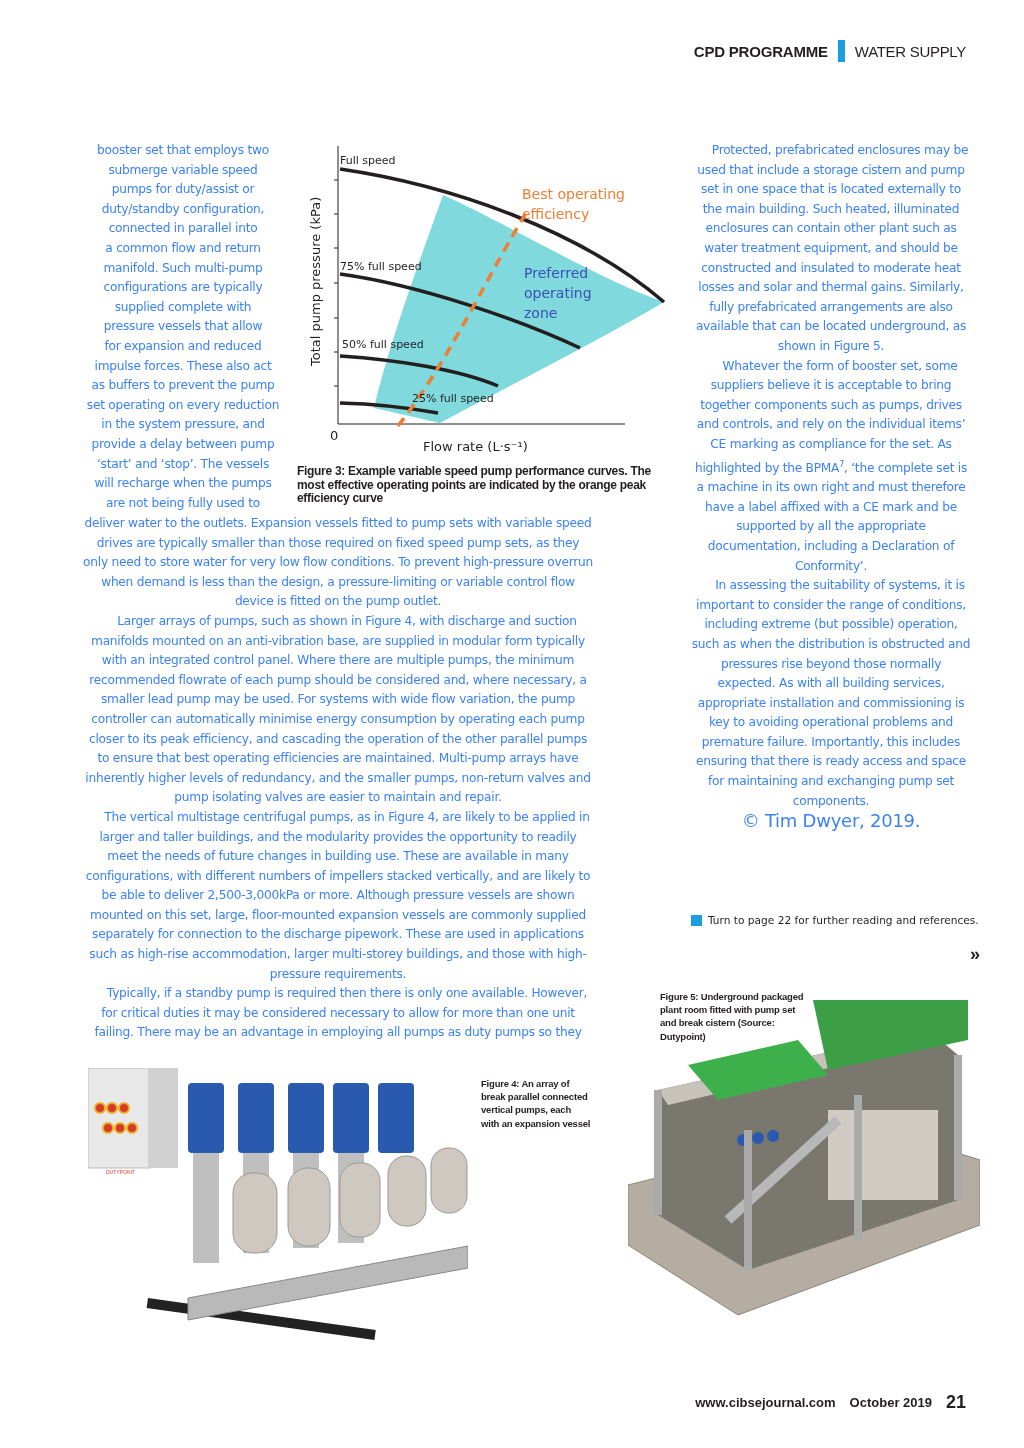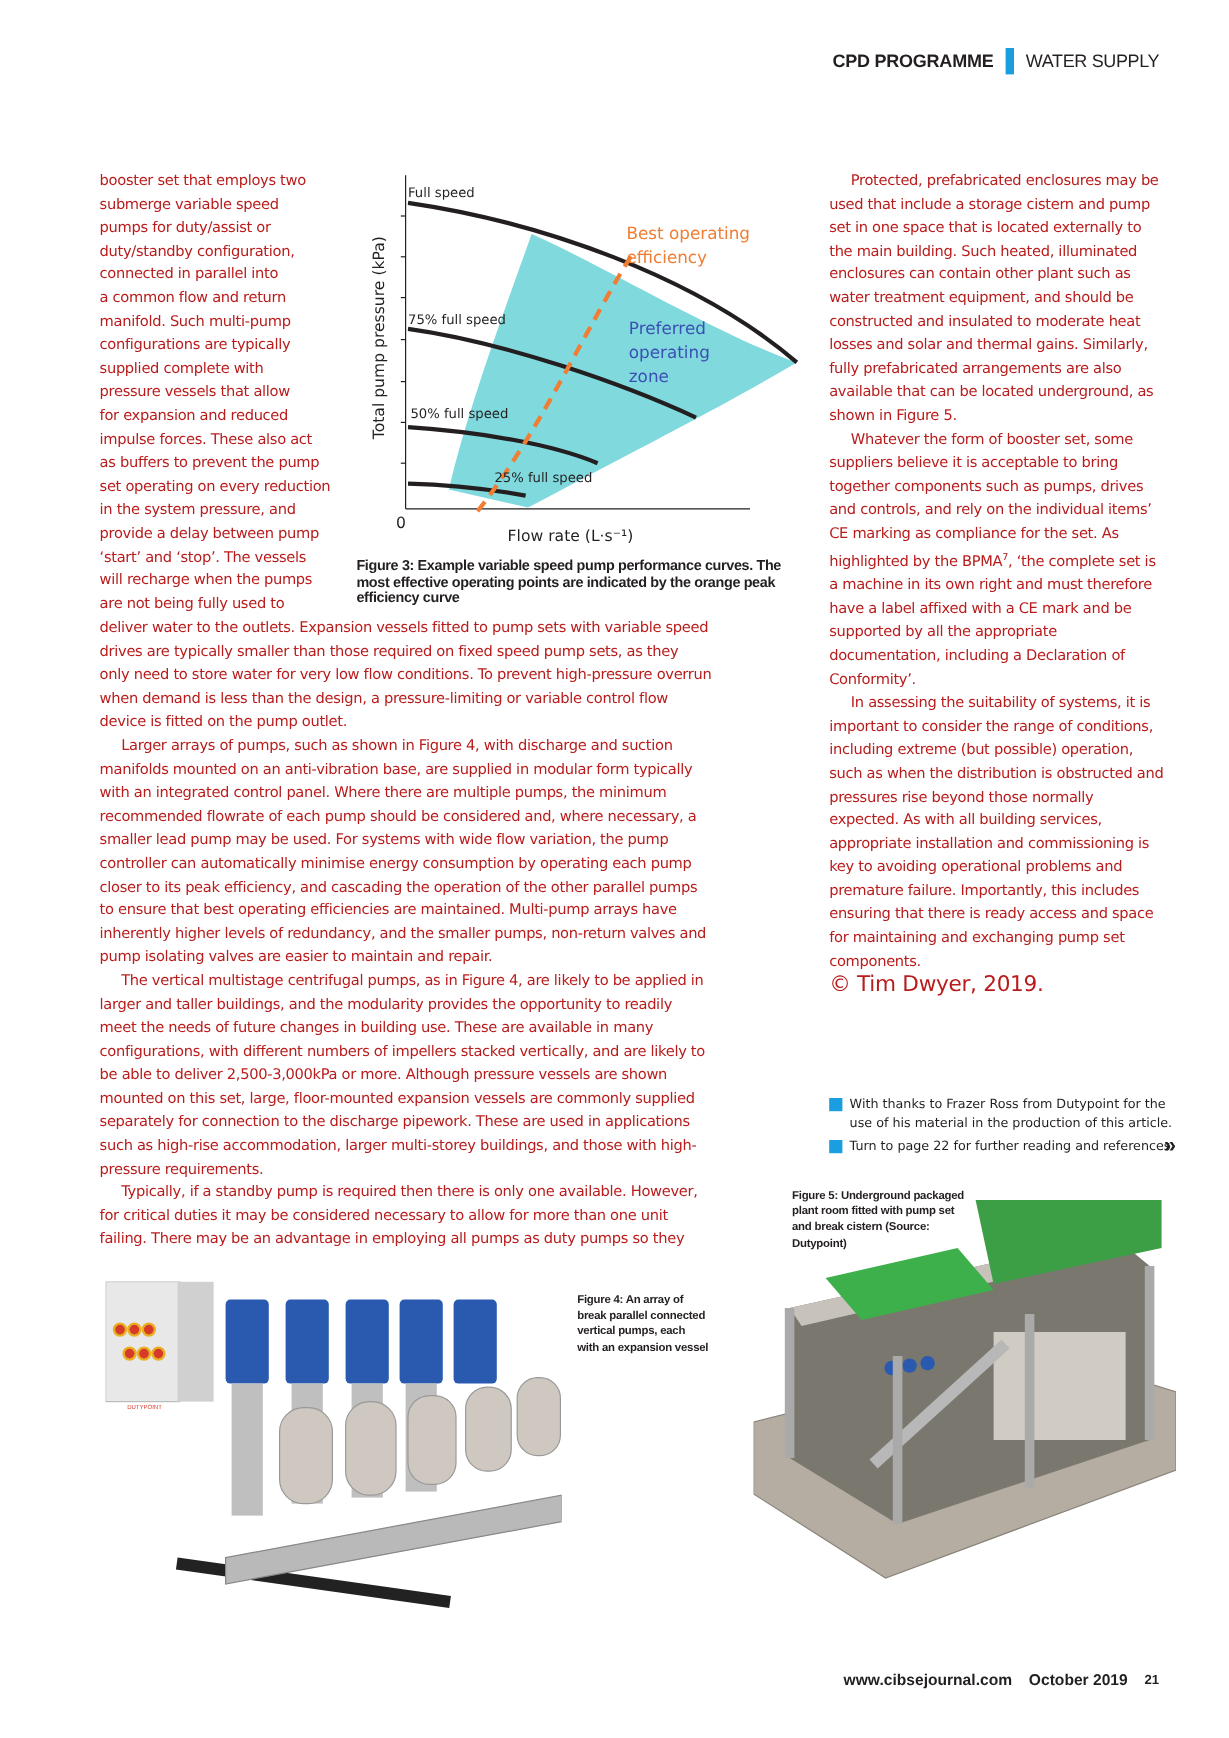--- a/index.html
+++ b/index.html
@@ -1,38 +1,38 @@
 <!DOCTYPE html>
 <html><head>
 <meta charset="utf-8">
 <style>
   html,body{margin:0;padding:0;background:#fff;}
   body{width:1024px;height:1448px;position:relative;overflow:hidden;font-family:"Liberation Sans",sans-serif;color:#231f20;}
   .hdr{position:absolute;top:40px;right:58px;display:flex;align-items:center;gap:10px;font-size:15px;}
   .hdr .cpd{font-weight:bold;letter-spacing:-0.2px;}
   .hdr .bar{width:7px;height:22px;background:#1a9ee0;}
   .hdr .sec{font-weight:normal;letter-spacing:-0.3px;}
-  .txt{position:absolute;font-family:"DejaVu Sans",sans-serif;font-size:12.2px;line-height:19.6px;color:#b91c1c;letter-spacing:-0.25px;}
+  .txt{position:absolute;font-family:"DejaVu Sans",sans-serif;font-size:12.2px;line-height:19.6px;color:#3b82f6;letter-spacing:-0.25px;text-align:center;}
   .txt p{margin:0;}
   .ind{text-indent:18px;}
   .col1{left:83px;top:141px;width:200px;}
   .colwide{left:83px;top:514px;width:510px;}
   .col3{left:691px;top:141px;width:280px;}
   .notes{position:absolute;left:691px;top:912px;width:290px;font-family:"DejaVu Sans",sans-serif;font-size:10.6px;line-height:16px;color:#231f20;}
   .note{display:flex;gap:6px;margin-bottom:3px;}
   .sq{width:11px;height:11px;background:#1a9ee0;flex:none;margin-top:3px;}
   .chev{position:absolute;left:970px;top:944px;font-size:18px;font-weight:bold;}
   .chart{position:absolute;left:300px;top:140px;width:370px;height:320px;}
   .cap3{position:absolute;left:297px;top:465px;width:380px;font-size:12px;line-height:13.5px;font-weight:bold;letter-spacing:-0.3px;}
   .cap4{position:absolute;left:481px;top:1077px;width:110px;font-size:9.5px;line-height:13.2px;font-weight:bold;letter-spacing:-0.2px;}
   .cap5{position:absolute;left:660px;top:990px;width:150px;font-size:9.5px;line-height:13.2px;font-weight:bold;letter-spacing:-0.2px;}
   .fig4{position:absolute;left:88px;top:1068px;width:380px;height:285px;}
   .fig5{position:absolute;left:628px;top:1000px;width:352px;height:330px;}
   .footer{position:absolute;right:58px;top:1392px;font-size:13px;font-weight:bold;display:flex;gap:14px;align-items:center;}
-  .footer .pg{font-size:11px;}
+  .footer .pg{font-size:18px;}
 </style>
 </head>
 <body>
 
 <div class="hdr">
   <span class="cpd">CPD PROGRAMME</span>
   <span class="bar"></span>
   <span class="sec">WATER SUPPLY</span>
 </div>
 
@@ -109,24 +109,20 @@
 <div class="txt col3">
   <p class="ind">Protected, prefabricated enclosures may be used that include a storage cistern and pump set in one space that is located externally to the main building. Such heated, illuminated enclosures can contain other plant such as water treatment equipment, and should be constructed and insulated to moderate heat losses and solar and thermal gains. Similarly, fully prefabricated arrangements are also available that can be located underground, as shown in Figure 5.</p>
   <p class="ind"><span>Whatever the form of booster set, some suppliers believe it is acceptable to bring together components such as pumps, drives and controls, and rely on the individual items’ CE marking as compliance for the set. As highlighted by the BPMA</span><sup style="font-size:8px">7</sup><span>, ‘the complete set is a machine in its own right and must therefore have a label affixed with a CE mark and be supported by all the appropriate documentation, including a Declaration of Conformity’.</span></p>
   <p class="ind">In assessing the suitability of systems, it is important to consider the range of conditions, including extreme (but possible) operation, such as when the distribution is obstructed and pressures rise beyond those normally expected. As with all building services, appropriate installation and commissioning is key to avoiding operational problems and premature failure. Importantly, this includes ensuring that there is ready access and space for maintaining and exchanging pump set components.</p>
   <p style="font-size:18px">© Tim Dwyer, 2019.</p>
 </div>
 
 <div class="notes">
   <div class="note">
       <span class="sq"></span>
-      <span>With thanks to Frazer Ross from Dutypoint for the use of his material in the production of this article.</span>
-    </div>
-  <div class="note">
-      <span class="sq"></span>
       <span>Turn to page 22 for further reading and references.</span>
     </div>
 </div>
 <div class="chev">»</div>
 
 <div class="cap5">Figure 5: Underground packaged plant room fitted with pump set and break cistern (Source: Dutypoint)</div>
 
 <div class="fig4">
   <svg width="380" height="285" viewBox="0 0 380 285">
     <rect x="60" y="230" width="230" height="10" fill="#222" transform="rotate(8 60 230)"></rect>

